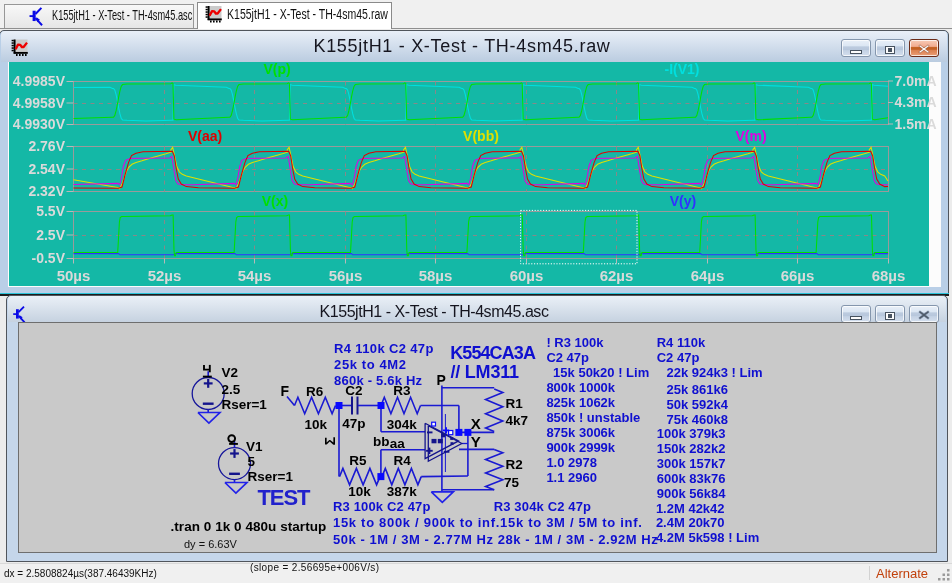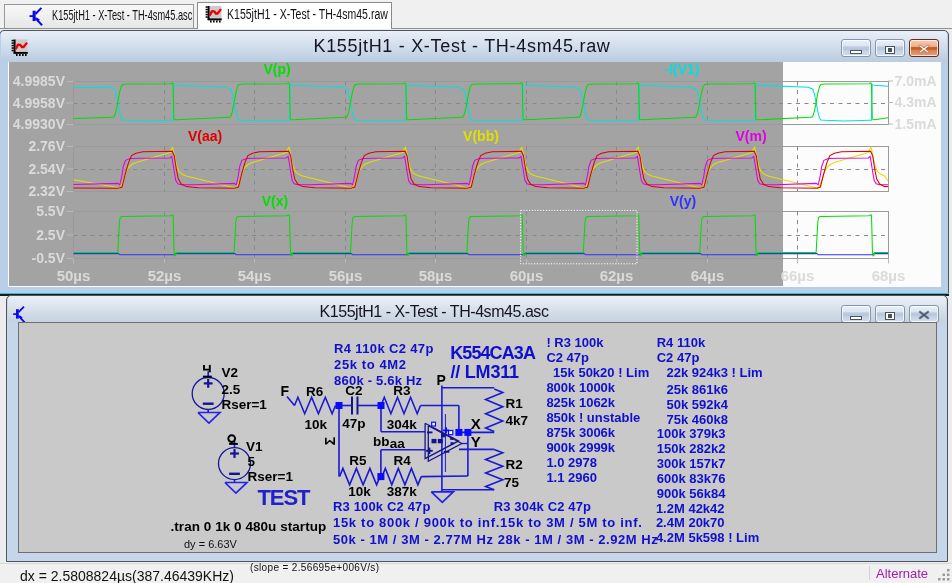--- a/index.html
+++ b/index.html
@@ -68,21 +68,21 @@
 <polyline points="4.6,10.2 7,5.6 9.3,5.8 10.8,8 12.6,8 16,3.6" fill="none" stroke="#ee0000" stroke-width="2.3" stroke-linejoin="round"></polyline>
 </svg>
 <div style="position:absolute;left:174px;top:36px;width:576px;text-align:center;font-size:18px;letter-spacing:0.7px;color:#15151f">K155jtH1 - X-Test - TH-4sm45.raw</div>
 
 <div class="wbtn" style="left:841px;top:39px"><div class="wbi" style="width:12px;height:4px;background:#fcfcfc;border:1px solid #47525f;margin-top:6px"></div></div>
 <div class="wbtn" style="left:874.5px;top:39px"><div class="wbi" style="width:10px;height:8.5px;background:#fcfcfc;border:1px solid #47525f;margin-top:3px;position:relative"><div style="position:absolute;left:2.5px;top:1.5px;width:3.5px;height:3.5px;background:#47525f"></div></div></div>
 <div class="wbtn" style="left:909px;top:39px;background:linear-gradient(#f7cbb6 0%,#f2ad91 40%,#c76526 46%,#c05e23 58%,#da7f4e 63%,#eb9e77 100%);border-color:#6b2b18"><svg width="12" height="10" viewBox="0 0 14 12" style="margin-top:3px">
       <path d="M2 1 L7 4.6 L12 1 L13.2 2.6 L8.8 6 L13.2 9.4 L12 11 L7 7.4 L2 11 L0.8 9.4 L5.2 6 L0.8 2.6 Z" fill="#fdfdfd" stroke="#7e3a20" stroke-width="0.6"></path>
     </svg></div>
 <div style="position:absolute;left:7.5px;top:62px;width:933.5px;height:225.2px;background:#fcfcfc"></div>
-<div style="position:absolute;left:9px;top:62px;width:774px;height:223.5px;background:#a3a3a3">
+<div style="position:absolute;left:9px;top:62px;width:920px;height:223.5px;background:#14b8a6">
 <svg width="930.5" height="223.5" viewBox="9 62 930.5 223.5" xmlns="http://www.w3.org/2000/svg">
 <rect x="73.5" y="81.5" width="815.0" height="43.0" fill="none" stroke="#9a9a9a" stroke-width="1"></rect>
 <rect x="73.5" y="146.5" width="815.0" height="45.0" fill="none" stroke="#9a9a9a" stroke-width="1"></rect>
 <rect x="73.5" y="211.5" width="815.0" height="47.0" fill="none" stroke="#9a9a9a" stroke-width="1"></rect>
 <line x1="73.5" y1="103.5" x2="888.0" y2="103.5" stroke="#888888" stroke-width="1" stroke-dasharray="4,4.5"></line>
 <line x1="164.5" y1="81.5" x2="164.5" y2="124.5" stroke="#888888" stroke-width="1" stroke-dasharray="4,4.5"></line>
 <line x1="254.5" y1="81.5" x2="254.5" y2="124.5" stroke="#888888" stroke-width="1" stroke-dasharray="4,4.5"></line>
 <line x1="345.5" y1="81.5" x2="345.5" y2="124.5" stroke="#888888" stroke-width="1" stroke-dasharray="4,4.5"></line>
 <line x1="435.5" y1="81.5" x2="435.5" y2="124.5" stroke="#888888" stroke-width="1" stroke-dasharray="4,4.5"></line>
 <line x1="526.5" y1="81.5" x2="526.5" y2="124.5" stroke="#888888" stroke-width="1" stroke-dasharray="4,4.5"></line>
@@ -313,25 +313,25 @@
 <text x="655.4" y="512.6" class="b" style="font-size:13px;letter-spacing:0px">1.2M&nbsp;42k42</text>
 <text x="655.4" y="527.45" class="b" style="font-size:13px;letter-spacing:0px">2.4M&nbsp;20k70</text>
 <text x="655.4" y="542.3" class="b" style="font-size:13px;letter-spacing:0px">4.2M&nbsp;5k598&nbsp;!&nbsp;Lim</text>
 <text x="332.5" y="510.7" class="b" style="font-size:13px;letter-spacing:0.15px">R3&nbsp;100k&nbsp;C2&nbsp;47p</text>
 <text x="493.2" y="510.7" class="b" style="font-size:13px;letter-spacing:0.15px">R3&nbsp;304k&nbsp;C2&nbsp;47p</text>
 <text x="332.5" y="527" class="b" style="font-size:13px;letter-spacing:0.7px">15k&nbsp;to&nbsp;800k&nbsp;/&nbsp;900k&nbsp;to&nbsp;inf.15k&nbsp;to&nbsp;3M&nbsp;/&nbsp;5M&nbsp;to&nbsp;inf.</text>
 <text x="332.5" y="543.5" class="b" style="font-size:13px;letter-spacing:0.55px">50k&nbsp;-&nbsp;1M&nbsp;/&nbsp;3M&nbsp;-&nbsp;2.77M&nbsp;Hz&nbsp;28k&nbsp;-&nbsp;1M&nbsp;/&nbsp;3M&nbsp;-&nbsp;2.92M&nbsp;Hz</text>
 </svg></div>
 
 <div style="position:absolute;left:0;top:563px;width:952px;height:20px;background:#f0f0f0;border-top:1px solid #d9d9d9"></div>
-<div style="position:absolute;left:20px;top:567.5px;font-size:14px;color:#111">dx = 2.5808824µs(387.46439KHz)</div>
+<div style="position:absolute;left:4px;top:567.5px;font-size:10px;color:#111">dx = 2.5808824µs(387.46439KHz)</div>
 <div style="position:absolute;left:184px;top:538px;font-size:11px;color:#111">dy = 6.63V</div>
 <div style="position:absolute;left:250px;top:562px;font-size:10px;letter-spacing:0.35px;color:#111">(slope = 2.56695e+006V/s)</div>
 <div style="position:absolute;left:869px;top:566px;width:1px;height:14px;background:#d2d2d2"></div>
-<div style="position:absolute;left:876px;top:566px;font-size:13px;color:#a21caf">Alternate</div>
+<div style="position:absolute;left:876px;top:566px;font-size:13px;color:#c2410c">Alternate</div>
 <svg style="position:absolute;left:938px;top:569px" width="13" height="13">
     <g fill="#9a9a9a">
 <rect x="9" y="9" width="2.5" height="2.5"></rect>
       <rect x="9" y="4.5" width="2.5" height="2.5"></rect>
       <rect x="4.5" y="9" width="2.5" height="2.5"></rect>
       <rect x="9" y="0" width="2.5" height="2.5"></rect>
       <rect x="0" y="9" width="2.5" height="2.5"></rect>
       <rect x="4.5" y="4.5" width="2.5" height="2.5"></rect>
 </g>
   </svg>

